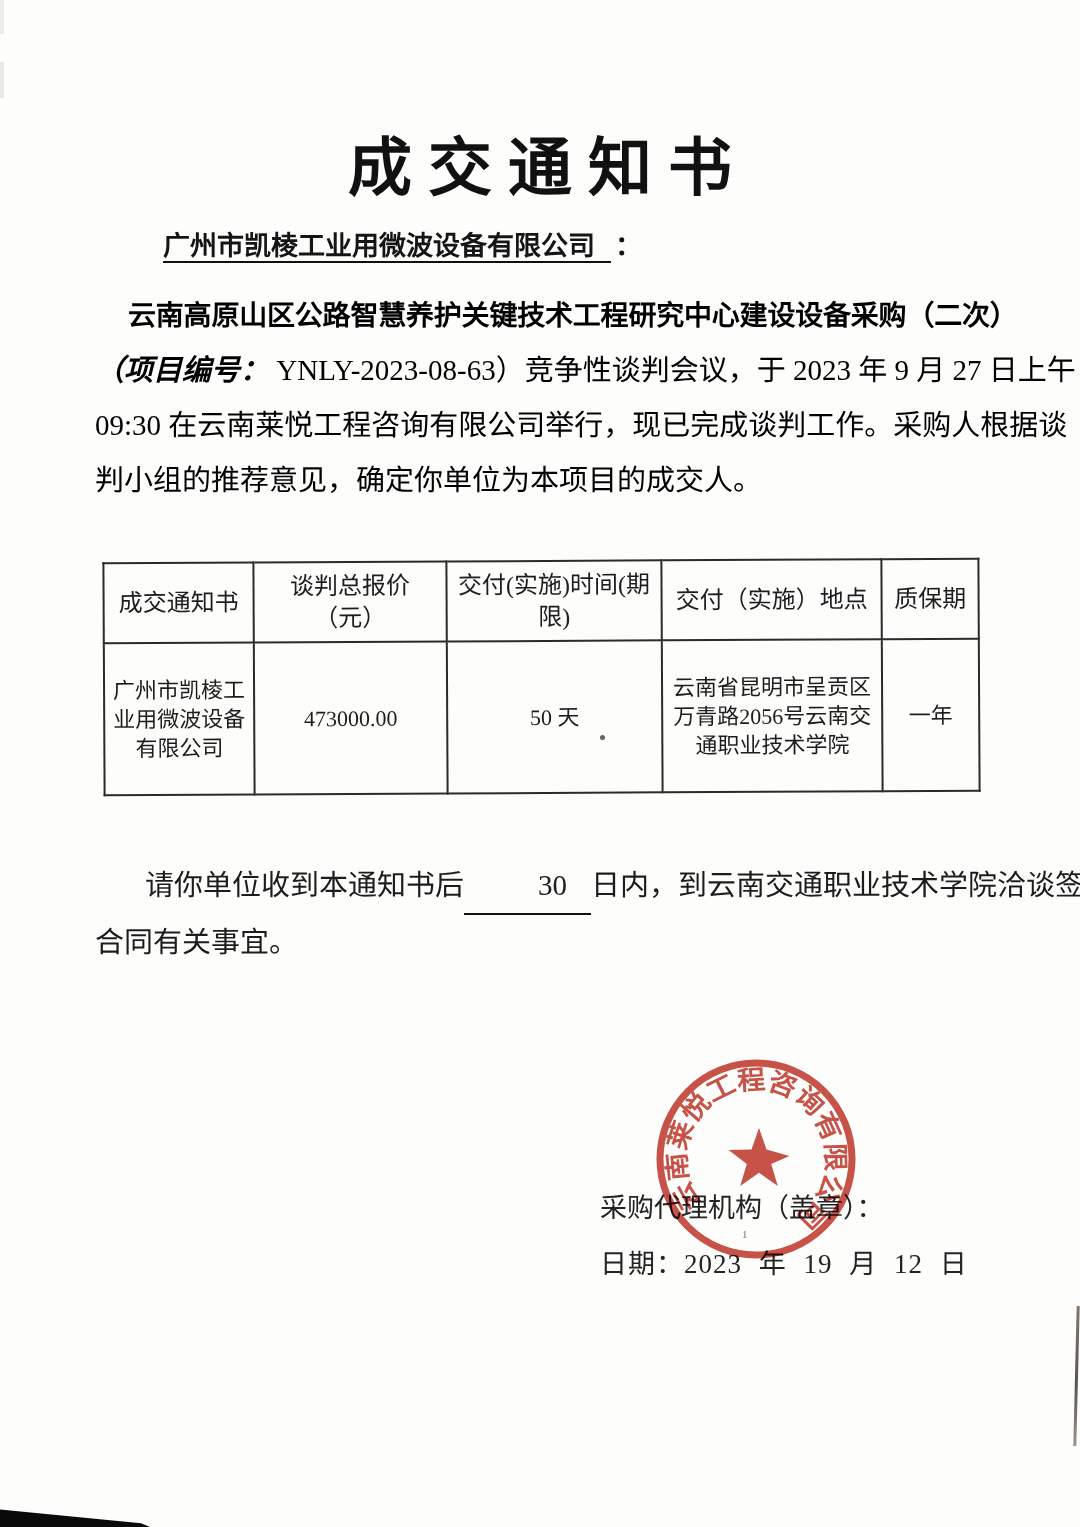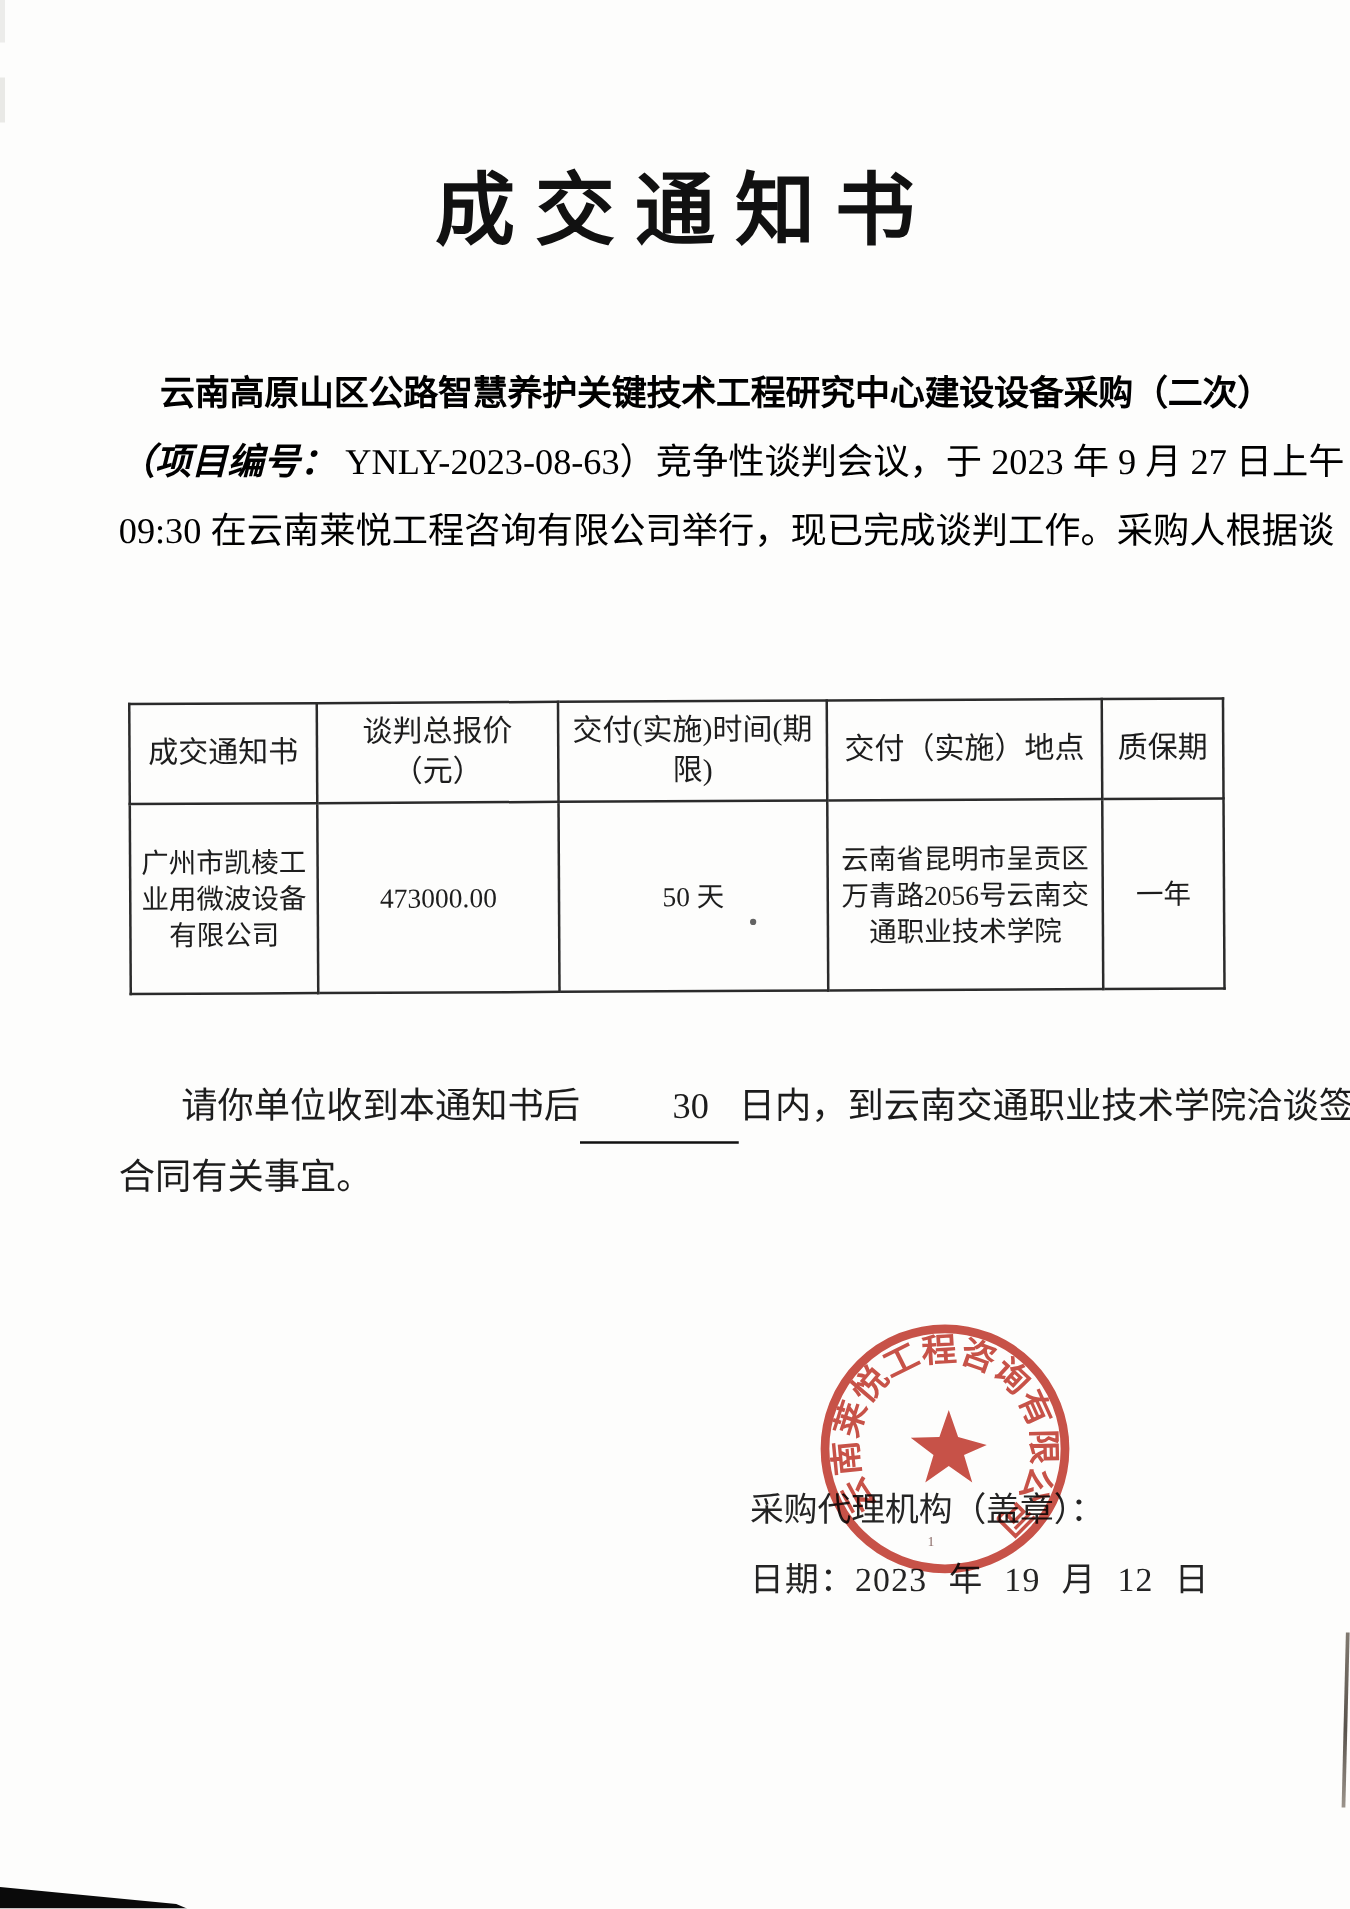--- a/index.html
+++ b/index.html
@@ -98,25 +98,27 @@
     left:742px; top:1228px; font-size:11px; color:#7c5a55; opacity:0.9;
   }
 </style>
 </head>
 <body>
 
 <div class="page">
 
   <h1 class="title">成交通知书</h1>
 
+  <div class="addressee"><span class="addr-name">广州市凯棱工业用微波设备有限公司</span><span class="addr-colon">：</span></div>
 
   <div class="body-para">
     <div class="bline b1">云南高原山区公路智慧养护关键技术工程研究中心建设设备采购（二次）</div>
     <div class="bline"><span class="bold">（项目编号：</span><span> YNLY-2023-08-63）竞争性谈判会议，于 2023 年 9 月 27 日上午</span></div>
     <div class="bline">09:30 在云南莱悦工程咨询有限公司举行，现已完成谈判工作。采购人根据谈</div>
+    <div class="bline">判小组的推荐意见，确定你单位为本项目的成交人。</div>
   </div>
 
   <table class="doc-table">
     <colgroup>
       <col style="width:150px">
         <col style="width:193px">
         <col style="width:215px">
       <col style="width:220px">
         <col style="width:97px">
     </colgroup>

